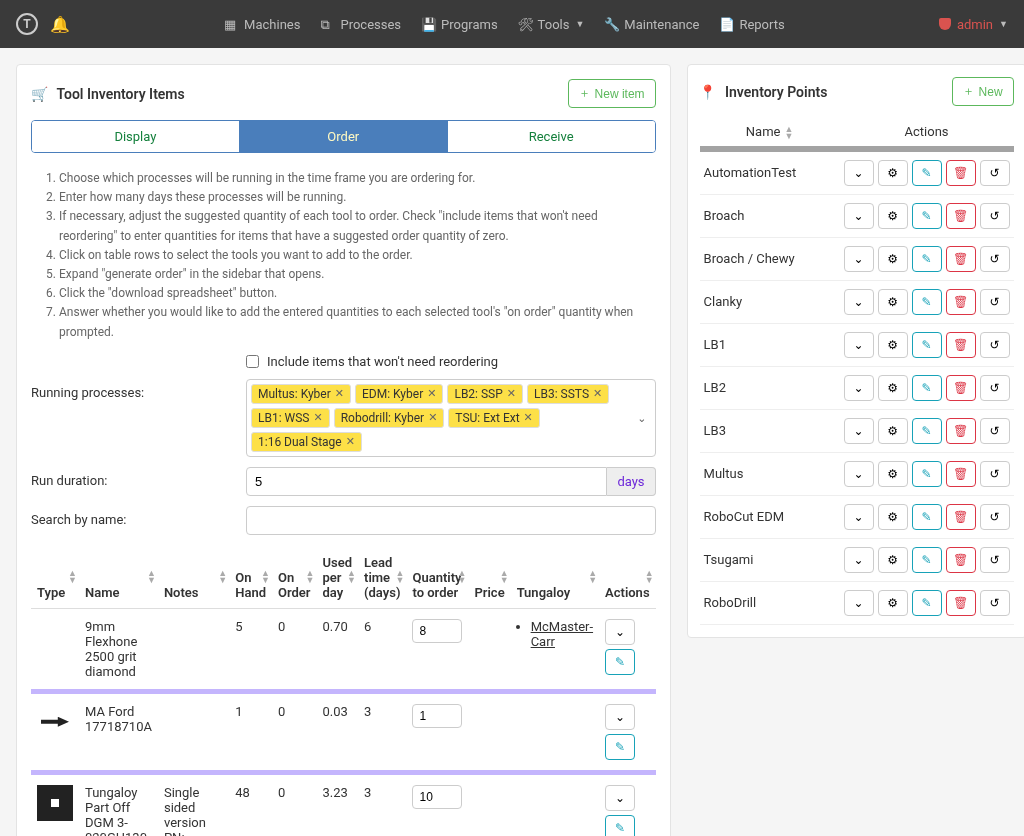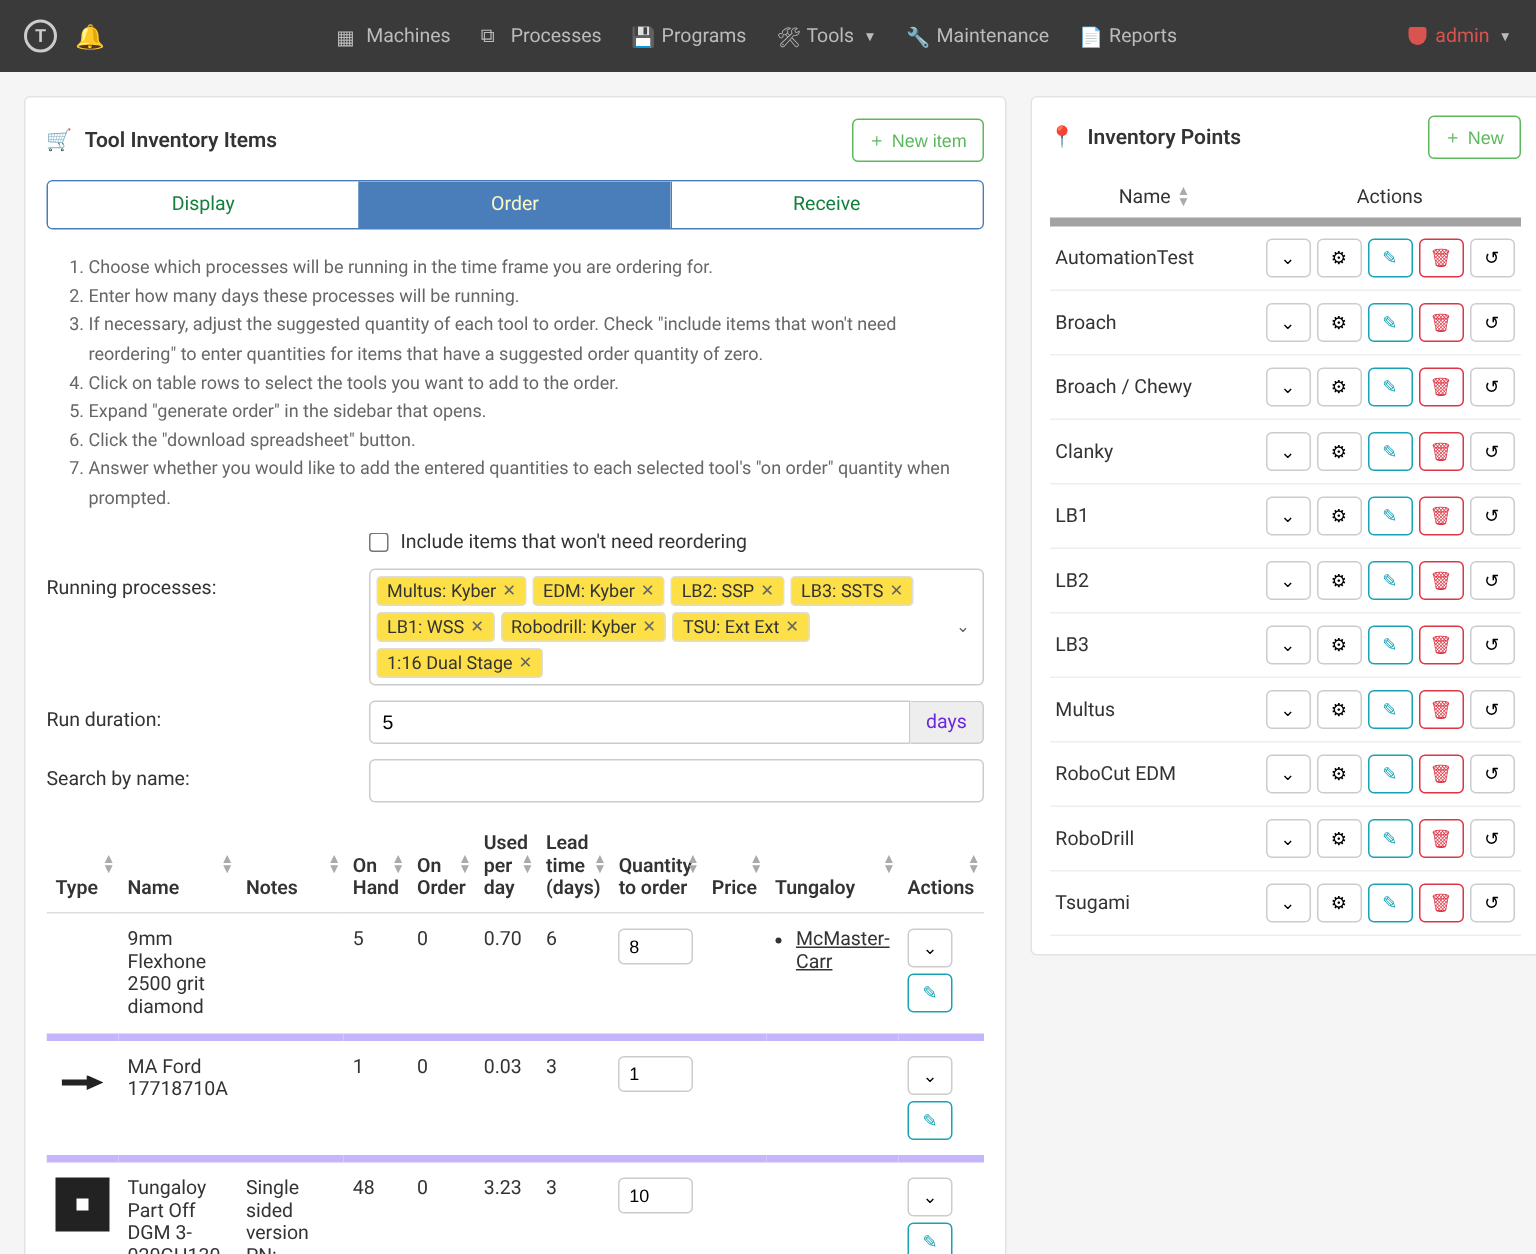--- a/index.html
+++ b/index.html
@@ -511,43 +511,43 @@
                   <button class="icon-btn red">
                     <span>🗑</span>
                   </button>
                   <button class="icon-btn">
                     <span>↺</span>
                   </button>
                 </div>
               </td>
             </tr>
             <tr>
+              <td>Tsugami</td>
+              <td>
+                <div class="action-row">
+                  <button class="icon-btn">
+                    <span>⌄</span>
+                  </button>
+                  <button class="icon-btn">
+                    <span>⚙</span>
+                  </button>
+                  <button class="icon-btn blue">
+                    <span>✎</span>
+                  </button>
+                  <button class="icon-btn red">
+                    <span>🗑</span>
+                  </button>
+                  <button class="icon-btn">
+                    <span>↺</span>
+                  </button>
+                </div>
+              </td>
+            </tr>
+            <tr>
               <td>RoboDrill</td>
-              <td>
-                <div class="action-row">
-                  <button class="icon-btn">
-                    <span>⌄</span>
-                  </button>
-                  <button class="icon-btn">
-                    <span>⚙</span>
-                  </button>
-                  <button class="icon-btn blue">
-                    <span>✎</span>
-                  </button>
-                  <button class="icon-btn red">
-                    <span>🗑</span>
-                  </button>
-                  <button class="icon-btn">
-                    <span>↺</span>
-                  </button>
-                </div>
-              </td>
-            </tr>
-            <tr>
-              <td>Tsugami</td>
               <td>
                 <div class="action-row">
                   <button class="icon-btn">
                     <span>⌄</span>
                   </button>
                   <button class="icon-btn">
                     <span>⚙</span>
                   </button>
                   <button class="icon-btn blue">
                     <span>✎</span>

